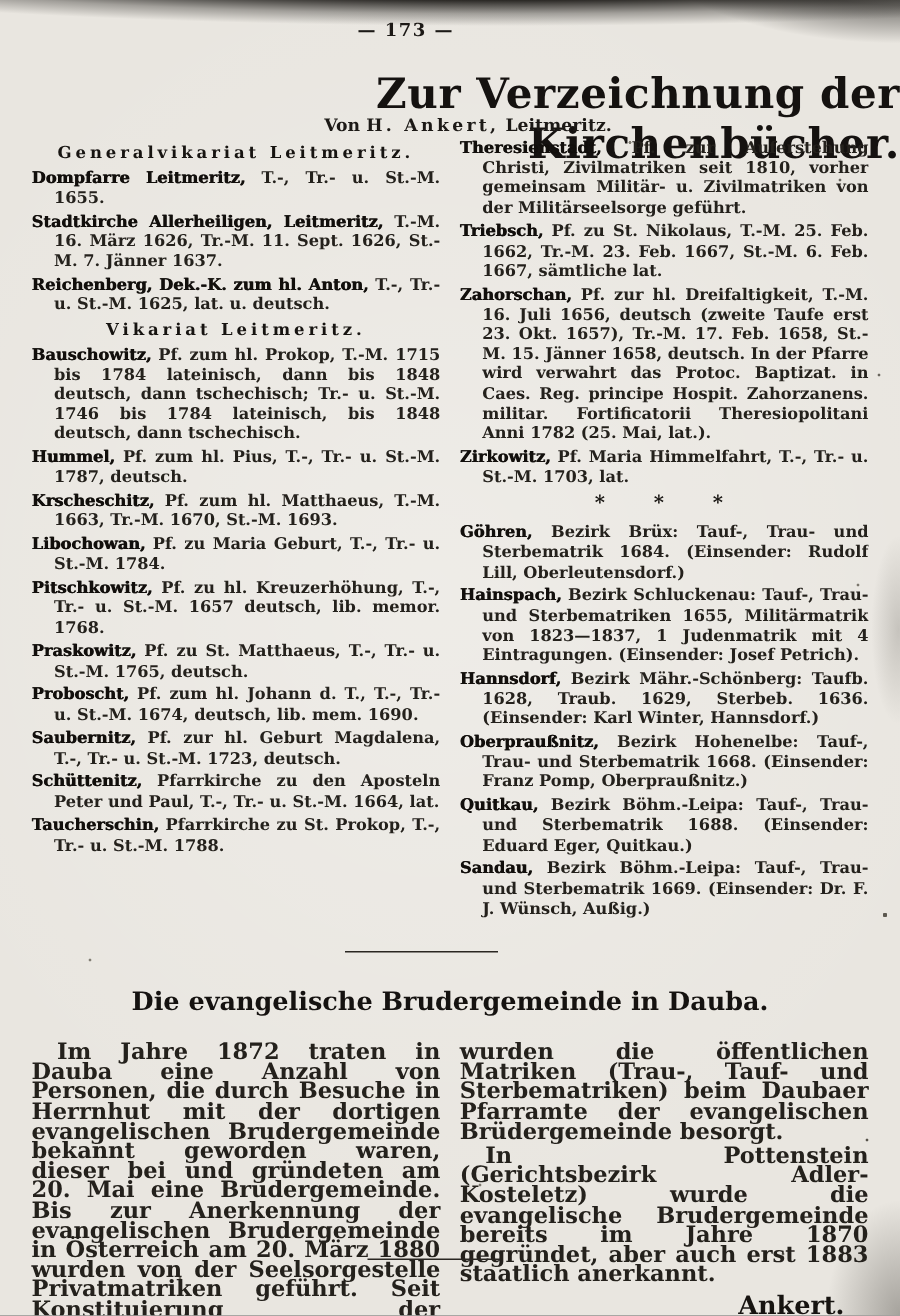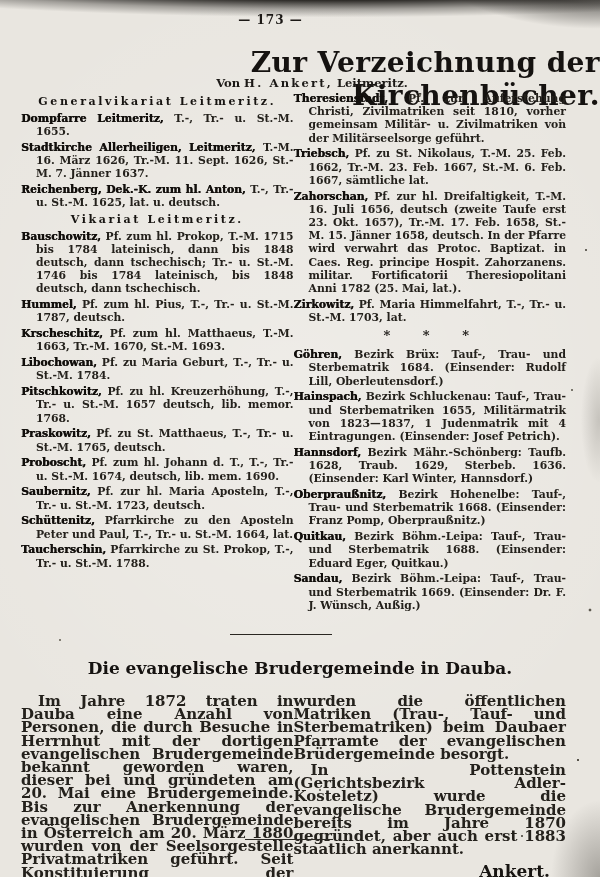--- a/index.html
+++ b/index.html
@@ -41,21 +41,21 @@
   }
   .a1-title{
     position:absolute;top:46px;left:0;width:600px;text-align:right;
     font-weight:bold;font-size:28px;letter-spacing:.4px;color:#151210;
   }
   .byline{
     position:absolute;top:76px;left:12px;width:600px;text-align:center;
     font-weight:bold;font-size:11.5px;color:#1c1916;
   }
   .byline .sp{letter-spacing:2.2px;}
-  .cols{position:absolute;left:21px;width:558px;display:flex;}
+  .cols{position:absolute;left:21px;width:558px;display:flex;gap:13px;}
   .a1-cols{top:92px;height:540px;overflow:hidden;}
   .col{width:272.5px;flex:0 0 auto;}
   .sec-head{
     text-align:center;font-weight:bold;font-size:11px;letter-spacing:2.6px;
     margin:3px 0 4px 0;color:#171411;white-space:nowrap;
   }
   .entry{
     font-weight:bold;font-size:10.8px;line-height:13.2px;text-align:justify;
     padding-left:15px;text-indent:-15px;margin:0 0 2.6px 0;color:#24211c;
   }
@@ -107,21 +107,21 @@
 
       <div class="sec-head">Vikariat Leitmeritz.</div>
 
       <div class="entry"><span class="term">Bauschowitz,</span><span> Pf. zum hl. Prokop, T.-M. 1715 bis 1784 lateinisch, dann bis 1848 deutsch, dann tschechisch; Tr.- u. St.-M. 1746 bis 1784 lateinisch, bis 1848 deutsch, dann tschechisch.</span></div>
       <div class="entry"><span class="term">Hummel,</span><span> Pf. zum hl. Pius, T.-, Tr.- u. St.-M. 1787, deutsch.</span></div>
       <div class="entry"><span class="term">Krscheschitz,</span><span> Pf. zum hl. Matthaeus, T.-M. 1663, Tr.-M. 1670, St.-M. 1693.</span></div>
       <div class="entry"><span class="term">Libochowan,</span><span> Pf. zu Maria Geburt, T.-, Tr.- u. St.-M. 1784.</span></div>
       <div class="entry"><span class="term">Pitschkowitz,</span><span> Pf. zu hl. Kreuzerhöhung, T.-, Tr.- u. St.-M. 1657 deutsch, lib. memor. 1768.</span></div>
       <div class="entry"><span class="term">Praskowitz,</span><span> Pf. zu St. Matthaeus, T.-, Tr.- u. St.-M. 1765, deutsch.</span></div>
       <div class="entry"><span class="term">Proboscht,</span><span> Pf. zum hl. Johann d. T., T.-, Tr.- u. St.-M. 1674, deutsch, lib. mem. 1690.</span></div>
-      <div class="entry"><span class="term">Saubernitz,</span><span> Pf. zur hl. Maria Aposteln, T.-, Tr.- u. St.-M. 1723, deutsch.</span></div>
+      <div class="entry"><span class="term">Saubernitz,</span><span> Pf. zur hl. Geburt Magdalena, T.-, Tr.- u. St.-M. 1723, deutsch.</span></div>
       <div class="entry"><span class="term">Schüttenitz,</span><span> Pfarrkirche zu den Aposteln Peter und Paul, T.-, Tr.- u. St.-M. 1664, lat.</span></div>
       <div class="entry"><span class="term">Taucherschin,</span><span> Pfarrkirche zu St. Prokop, T.-, Tr.- u. St.-M. 1788.</span></div>
     </div>
 
     <div class="col">
       <div class="entry"><span class="term">Theresienstadt,</span><span> Pf. zur Auferstehung Christi, Zivilmatriken seit 1810, vorher gemeinsam Militär- u. Zivilmatriken von der Militärseelsorge geführt.</span></div>
       <div class="entry"><span class="term">Triebsch,</span><span> Pf. zu St. Nikolaus, T.-M. 25. Feb. 1662, Tr.-M. 23. Feb. 1667, St.-M. 6. Feb. 1667, sämtliche lat.</span></div>
       <div class="entry"><span class="term">Zahorschan,</span><span> Pf. zur hl. Dreifaltigkeit, T.-M. 16. Juli 1656, deutsch (zweite Taufe erst 23. Okt. 1657), Tr.-M. 17. Feb. 1658, St.-M. 15. Jänner 1658, deutsch. In der Pfarre wird verwahrt das Protoc. Baptizat. in Caes. Reg. principe Hospit. Zahorzanens. militar. Fortificatorii Theresiopolitani Anni 1782 (25. Mai, lat.).</span></div>
       <div class="entry"><span class="term">Zirkowitz,</span><span> Pf. Maria Himmelfahrt, T.-, Tr.- u. St.-M. 1703, lat.</span></div>
 

